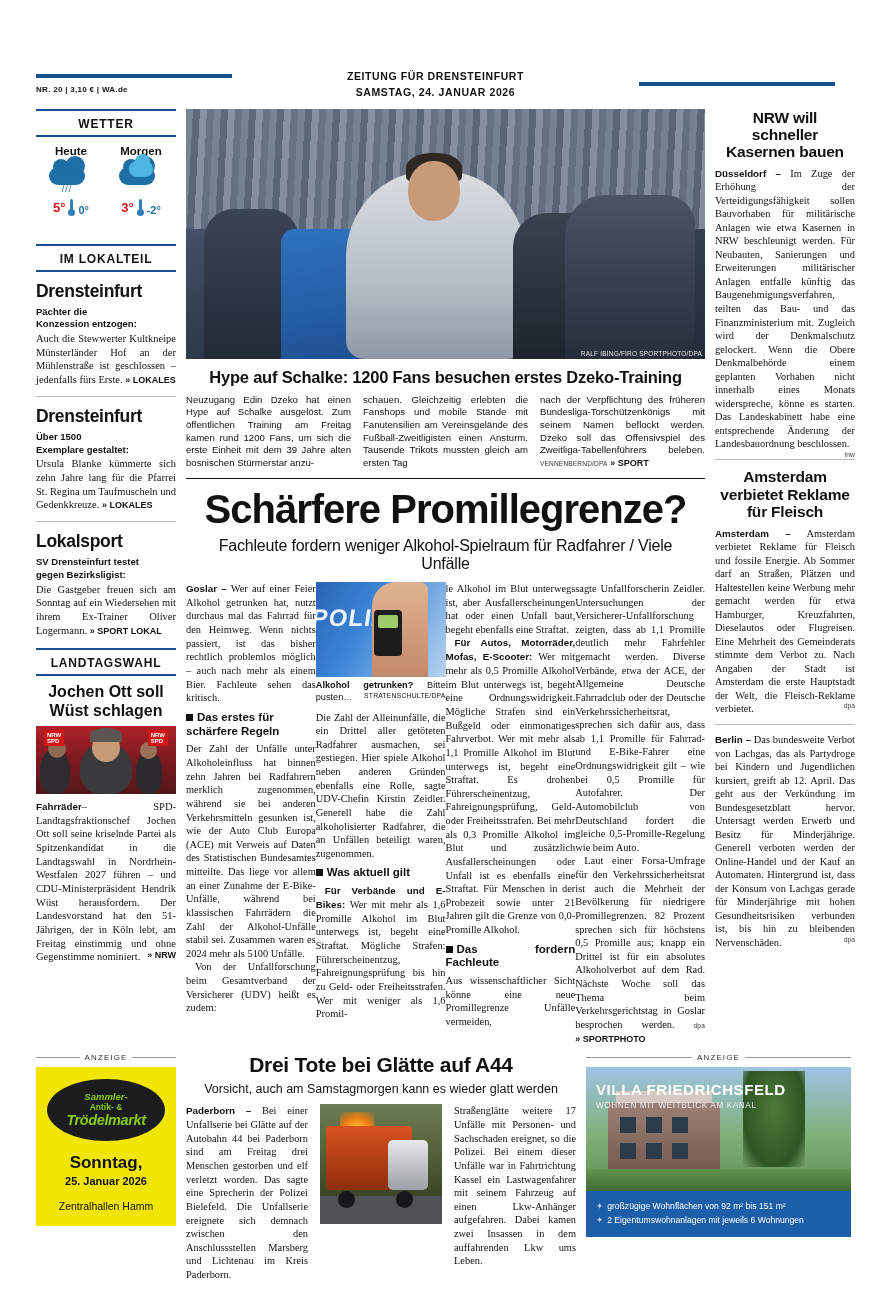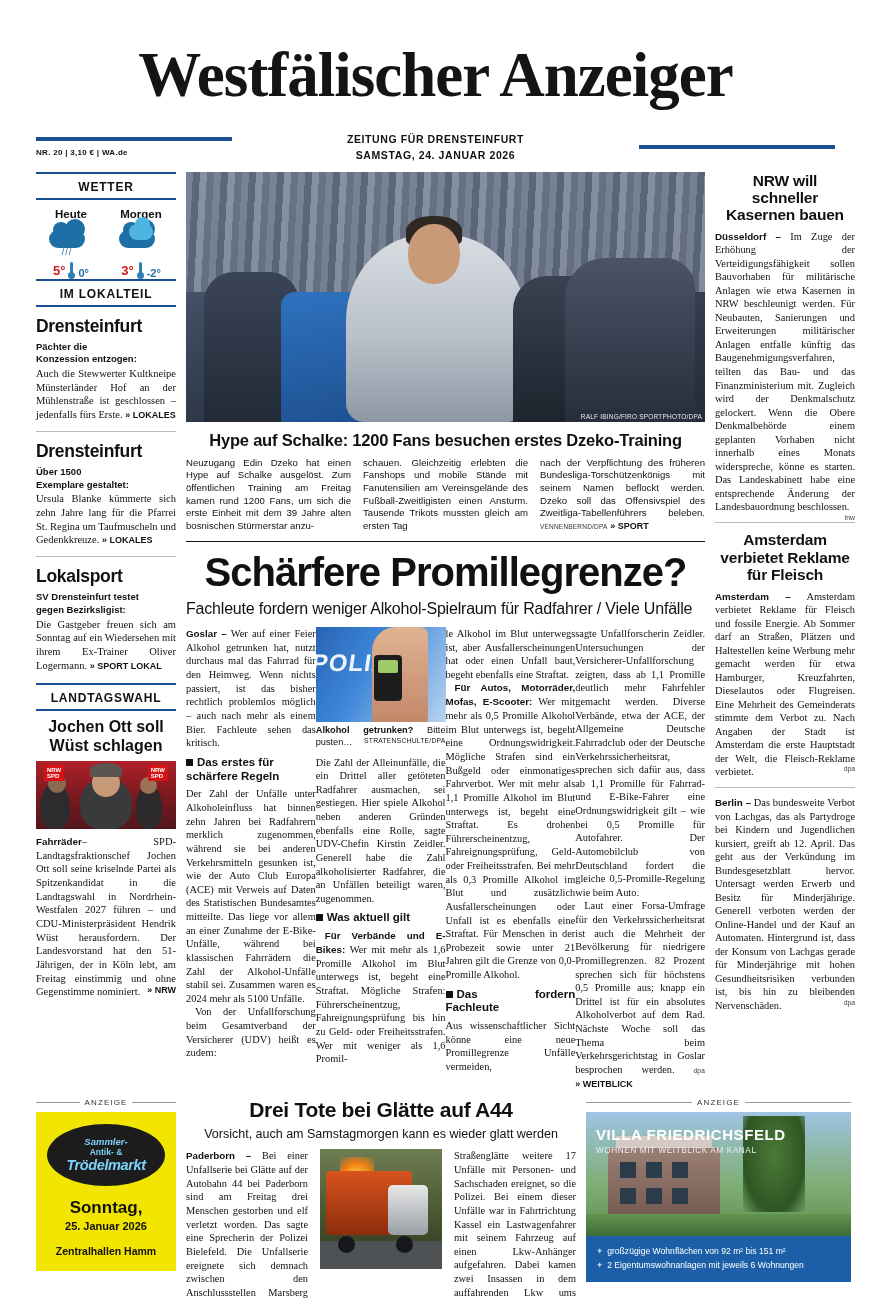--- a/index.html
+++ b/index.html
@@ -171,21 +171,21 @@
   .hr-black { height:1.5px; background:#111; margin:8px 0 0; }
   .hr-gray { height:1px; background:#bbb; margin:8px 0; }
 
   .main-head {
     font-family:"Liberation Sans", sans-serif;
     font-weight:700; font-size:40px; text-align:center;
     letter-spacing:-1px; margin-top:10px; line-height:1.02;
   }
   .main-sub {
     font-family:"Liberation Sans", sans-serif;
-    font-size:16px; margin:7px 0 9px;
+    font-size:16px; text-align:center; margin:7px 16px 9px;
     letter-spacing:-0.2px;
   }
   .cols4 { display:flex; }
   .cols4 > div { flex:1; min-width:0; }
   .serif-body {
     font-size:10.4px; line-height:1.31; text-align:justify;
     font-family:"Liberation Serif", serif;
   }
   .serif-body p { text-indent:9px; }
   .serif-body p.noind { text-indent:0; }
@@ -242,34 +242,34 @@
   }
   .anzeige-label span {
     font-family:"Liberation Sans", sans-serif; font-size:8px;
     letter-spacing:1.1px; color:#333; white-space:nowrap;
   }
   .anzeige-label i { flex:1; height:1px; background:#999; display:block; }
 
   .ad-yellow { background:#f2e500; padding:12px 8px 14px; text-align:center; }
   .oval {
     width:118px; height:62px; margin:0 auto 12px; background:#1c1c1c;
-    border-radius:50%; position:relative; color:#7dd3fc;
+    border-radius:50%; position:relative; color:#84cc16;
     display:flex; flex-direction:column; align-items:center; justify-content:center;
   }
   .oval .l1 { font-family:"Liberation Sans", sans-serif; font-weight:700;
     font-size:9.5px; font-style:italic; line-height:1; }
   .oval .l2 { font-family:"Liberation Sans", sans-serif; font-weight:700;
     font-size:8.5px; line-height:1.4; }
   .oval .l3 { font-family:"Liberation Sans", sans-serif; font-weight:700;
     font-size:14.5px; font-style:italic; line-height:1.05; letter-spacing:-0.4px; }
   .ad-day { font-family:"Liberation Sans", sans-serif; font-weight:700;
     font-size:17px; line-height:1.15; }
   .ad-date { font-family:"Liberation Sans", sans-serif; font-weight:700;
     font-size:11px; margin-top:2px; }
-  .ad-hall { font-family:"Liberation Sans", sans-serif; font-weight:700;
+  .ad-hall { font-family:"Liberation Sans", sans-serif; font-weight:400;
     font-size:10.5px; margin-top:13px; }
 
   .bot-head { font-family:"Liberation Sans", sans-serif; font-weight:700;
     font-size:21px; text-align:center; letter-spacing:-0.3px; }
   .bot-sub { font-family:"Liberation Sans", sans-serif; font-size:12.5px;
     text-align:center; margin:5px 0 8px; }
   .photo-crash { width:100%; height:120px; position:relative; overflow:hidden;
     background:linear-gradient(180deg,#6f7d55 0%,#49562f 55%,#2c3320 100%); }
   .crash-truck { position:absolute; left:6px; top:22px; width:86px; height:64px;
     background:linear-gradient(180deg,#d8531f,#8d2d0c); border-radius:4px; }
@@ -303,21 +303,20 @@
   .ad-bullets div { color:#fff; font-family:"Liberation Sans", sans-serif;
     font-size:8.6px; line-height:1.62; }
   .ad-bullets .dot { color:#b9d4ef; margin-right:4px; }
 </style>
 </head>
 <body>
 
 <div class="page">
 
   <div class="masthead">
-    <h1>Westfälischer Anzeiger</h1>
     <div class="mast-rule-row">
       <div class="mast-side">
         <div class="mast-rule"></div>
         <div class="mast-meta">NR. 20 | 3,10 €  |  WA.de</div>
       </div>
       <div class="mast-center">
         <div>ZEITUNG FÜR DRENSTEINFURT</div>
         <div>SAMSTAG, 24. JANUAR 2026</div>
       </div>
       <div class="mast-side right">
@@ -360,21 +359,21 @@
             <span class="t-hi">3°</span>
             <span class="thermo">
                 <i></i>
                 <b></b>
               </span>
             <span class="t-lo">-2°</span>
           </div>
         </div>
       </div>
 
-      <div class="secbar" style="margin-top:0">
+      <div class="secbar" style="margin-top:28px">
         <span>IM LOKALTEIL</span>
       </div>
 
       <div class="lk-item">
         <div class="lk-town">Drensteinfurt</div>
         <div class="lk-kicker">Pächter die</div>
         <div class="lk-kicker">Konzession entzogen:</div>
         <div class="lk-body"><span>Auch die Stewwerter Kultkneipe Münsterländer Hof an der Mühlenstraße ist geschlossen – jedenfalls fürs Erste.</span> <span class="ref">» LOKALES</span></div>
       </div>
       <div class="lk-sep"></div>
@@ -482,21 +481,21 @@
           <p class="noind">le Alkohol im Blut unterwegs ist, aber Ausfallerscheinungen hat oder einen Unfall baut, begeht ebenfalls eine Straftat.</p>
           <p><span class="runin">Für Autos, Motorräder, Mofas, E-Scooter:</span><span> Wer mit mehr als 0,5 Promille Alkohol im Blut unterwegs ist, begeht eine Ordnungswidrigkeit. Mögliche Strafen sind ein Bußgeld oder einmonatiges Fahrverbot. Wer mit mehr als 1,1 Promille Alkohol im Blut unterwegs ist, begeht eine Straftat. Es drohen Führerscheinentzug, Fahreignungsprüfung, Geld- oder Freiheitsstrafen. Bei mehr als 0,3 Promille Alkohol im Blut und zusätzlich Ausfallerscheinungen oder Unfall ist es ebenfalls eine Straftat. Für Menschen in der Probezeit sowie unter 21 Jahren gilt die Grenze von 0,0-Promille Alkohol.</span></p>
           <div class="subhead"><span class="sq"></span><span>Das fordern Fachleute</span></div>
           <p class="noind">Aus wissenschaftlicher Sicht könne eine neue Promillegrenze Unfälle vermeiden,</p>
         </div>
 
         <div class="serif-body">
           <p class="noind">sagte Unfallforscherin Zeidler. Untersuchungen der Versicherer-Unfallforschung zeigten, dass ab 1,1 Promille deutlich mehr Fahrfehler gemacht werden. Diverse Verbände, etwa der ACE, der Allgemeine Deutsche Fahrradclub oder der Deutsche Verkehrssicherheitsrat, sprechen sich dafür aus, dass ab 1,1 Promille für Fahrrad- und E-Bike-Fahrer eine Ordnungswidrigkeit gilt – wie bei 0,5 Promille für Autofahrer. Der Automobilclub von Deutschland fordert die gleiche 0,5-Promille-Regelung wie beim Auto.</p>
           <p><span>Laut einer Forsa-Umfrage für den Verkehrssicherheitsrat ist auch die Mehrheit der Bevölkerung für niedrigere Promillegrenzen. 82 Prozent sprechen sich für höchstens 0,5 Promille aus; knapp ein Drittel ist für ein absolutes Alkoholverbot auf dem Rad. Nächste Woche soll das Thema beim Verkehrsgerichtstag in Goslar besprochen werden.</span>
             <span class="credit-small">dpa</span>
-            <span class="ref">» WEITBLICK</span></p>
+            <span class="ref">» SPORTPHOTO</span></p>
         </div>
       </div>
     </div>
 
     <div class="col-right">
 
       <div>
         <div class="r-head" style="white-space:pre-line">NRW will
 schneller
 Kasernen bauen</div>

